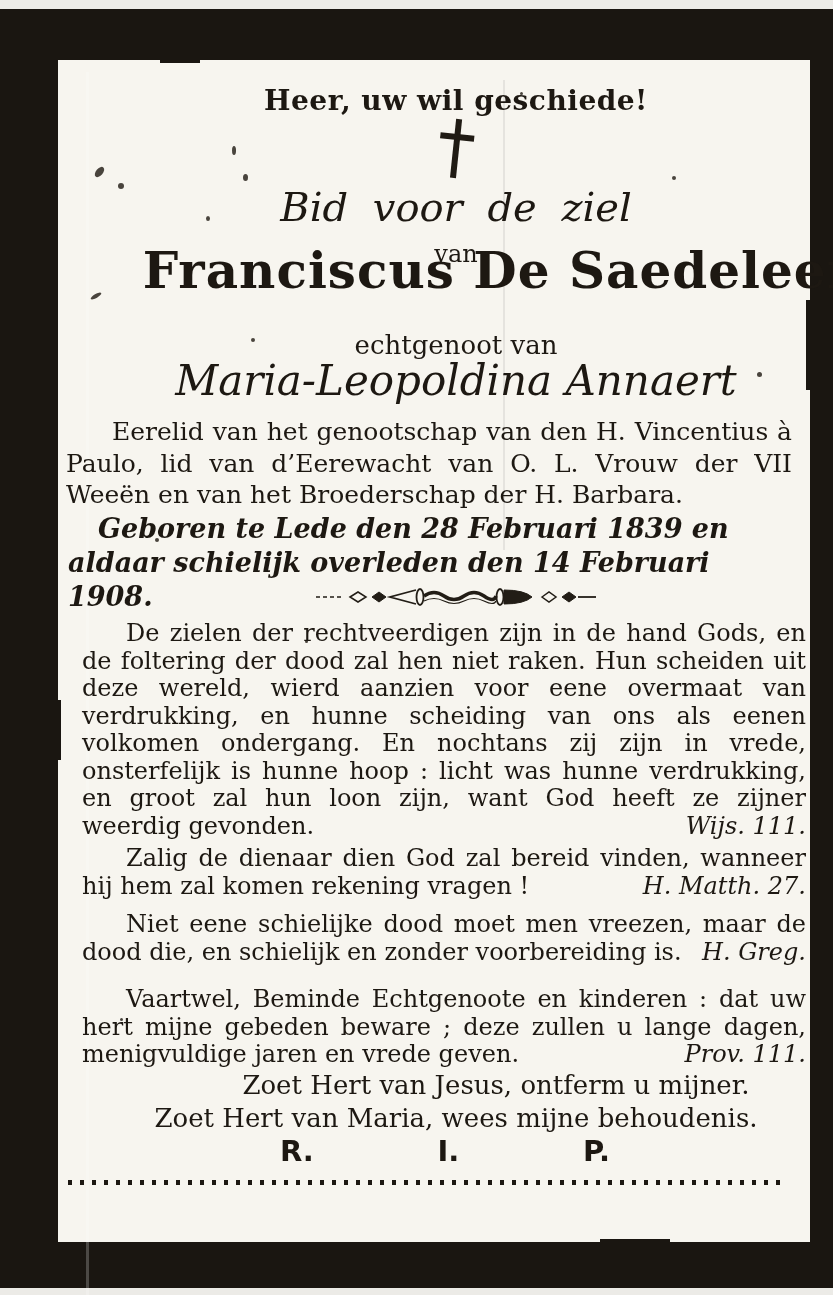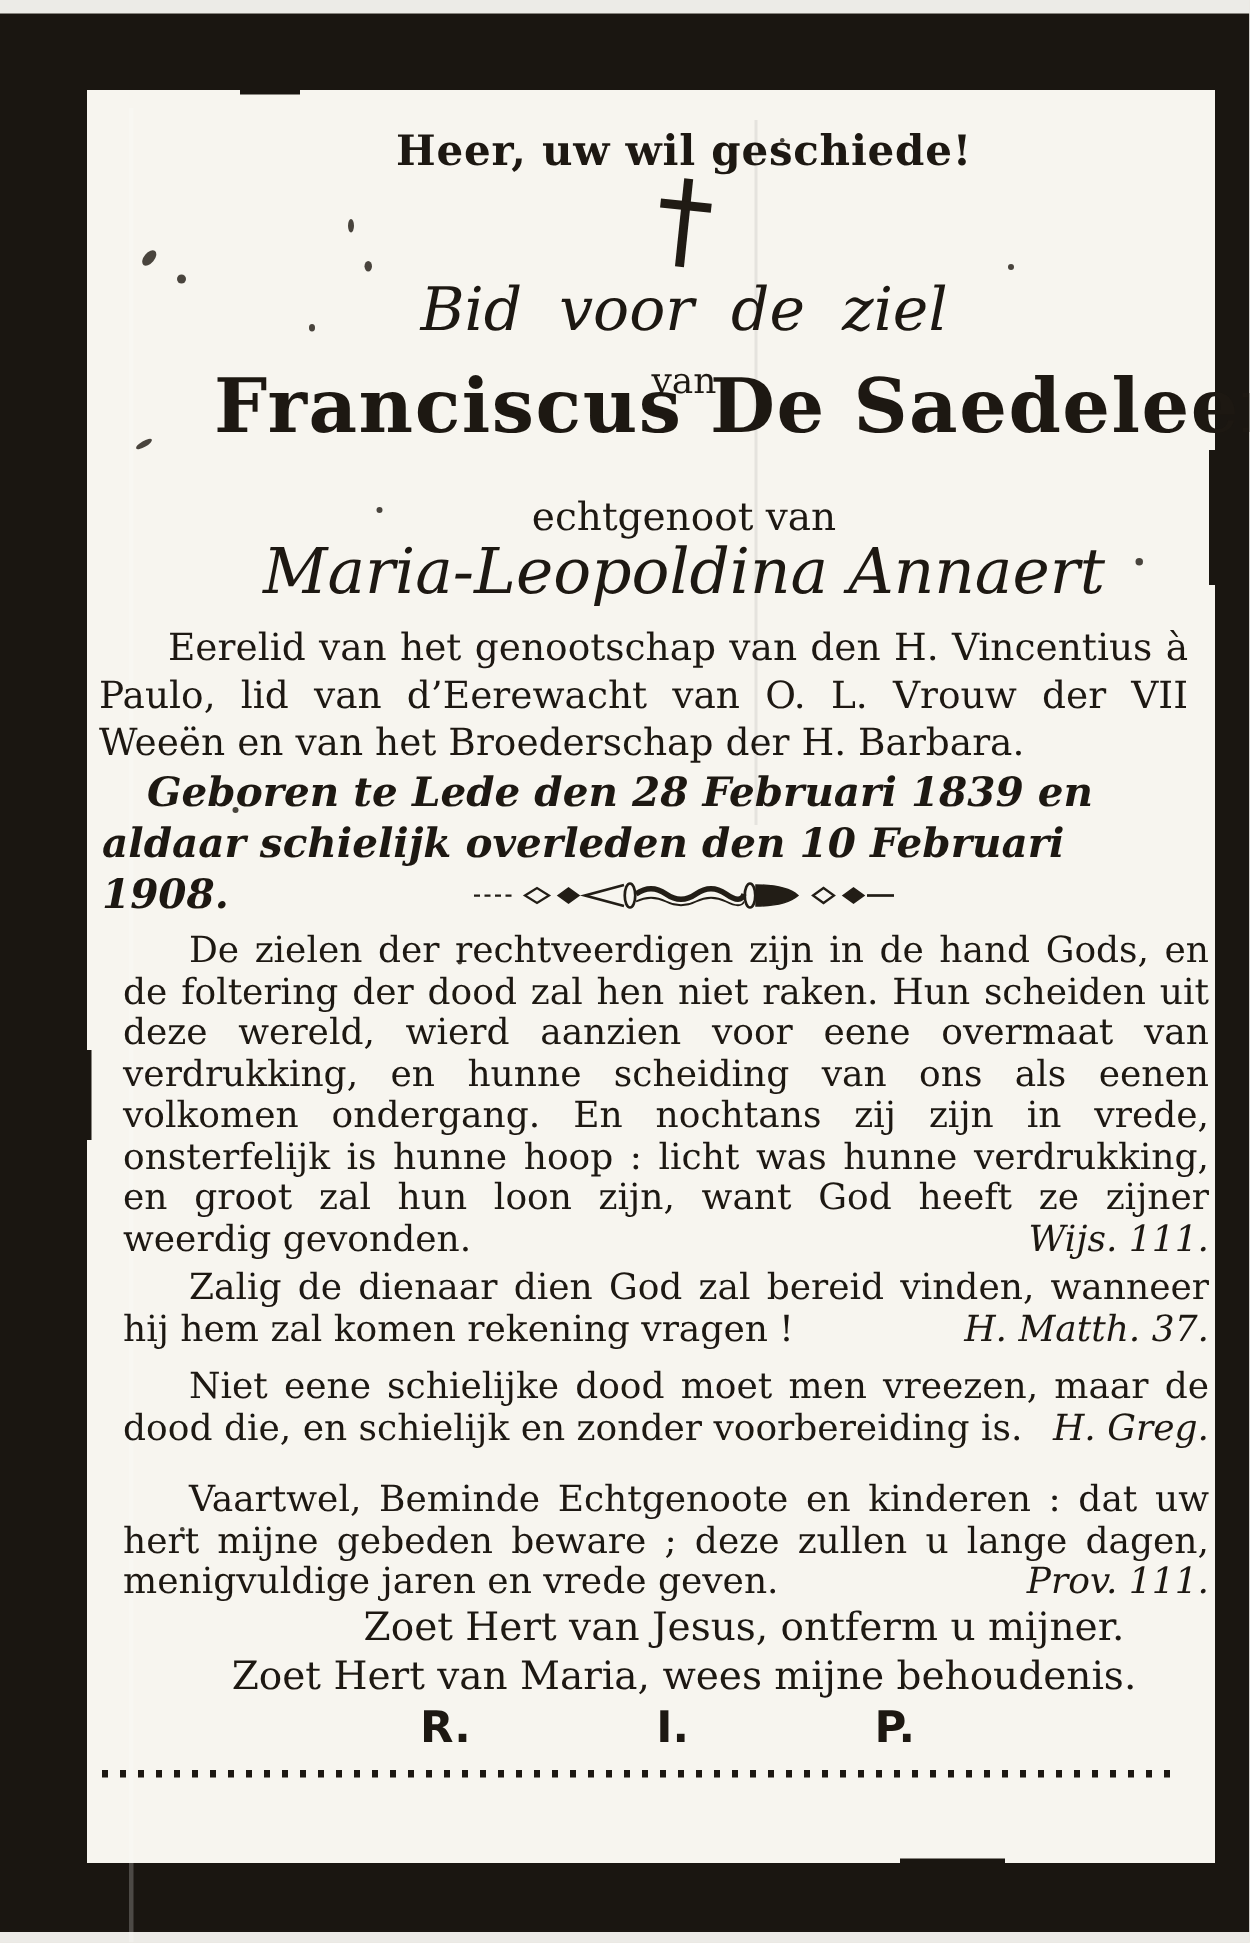--- a/index.html
+++ b/index.html
@@ -97,21 +97,21 @@
       </svg>
     </div>
 
     <div class="bid">Bid voor de ziel</div>
     <div class="van">van</div>
     <div class="name">Franciscus De Saedeleer</div>
     <div class="spouse-prefix">echtgenoot van</div>
     <div class="spouse-name">Maria-Leopoldina Annaert</div>
 
     <p class="memberships">Eerelid van het genootschap van den H. Vincentius à Paulo, lid van d’Eerewacht van O. L. Vrouw der VII Weeën en van het Broederschap der H. Barbara.</p>
-    <p class="dates">Geboren te Lede den 28 Februari 1839 en aldaar schielijk overleden den 10 Februari 1908.</p>
+    <p class="dates">Geboren te Lede den 28 Februari 1839 en aldaar schielijk overleden den 14 Februari 1908.</p>
 
     <div class="ornament">
       <svg width="280" height="22" viewBox="0 0 280 22" aria-hidden="true">
         <g stroke="#221d16" fill="none">
           <line x1="0" y1="11" x2="26" y2="11" stroke-width="1.5" stroke-dasharray="4,3"></line>
           <path d="M34 11 l8 -5 8 5 -8 5 z" stroke-width="1.5"></path>
           <path d="M56 11 l7 -5 7 5 -7 5 z" fill="#221d16"></path>
           <path d="M100 4 L74 11 L100 18" stroke-width="1.8"></path>
           <ellipse cx="104" cy="11" rx="3.5" ry="8" stroke-width="1.8"></ellipse>
           <path d="M108 10 q10 -7 20 0 t20 0 t20 0 t12 0" stroke-width="3.6"></path>
@@ -120,21 +120,21 @@
           <path d="M188 4 Q208 4 216 11 Q208 18 188 18 Z" fill="#221d16"></path>
           <path d="M226 11 l7 -5 7 5 -7 5 z" stroke-width="1.5"></path>
           <path d="M246 11 l7 -5 7 5 -7 5 z" fill="#221d16"></path>
           <line x1="262" y1="11" x2="280" y2="11" stroke-width="1.8"></line>
         </g>
       </svg>
     </div>
 
     <p class="quote q1"><span>De zielen der rechtveerdigen zijn in de hand Gods, en de foltering der dood zal hen niet raken. Hun scheiden uit deze wereld, wierd aanzien voor eene overmaat van verdrukking, en hunne scheiding van ons als eenen volkomen ondergang. En nochtans zij zijn in vrede, onsterfelijk is hunne hoop : licht was hunne verdrukking, en groot zal hun loon zijn, want God heeft ze zijner weerdig gevonden.</span><span class="src">Wijs. 111.</span></p>
 
-    <p class="quote q2"><span>Zalig de dienaar dien God zal bereid vinden, wanneer hij hem zal komen rekening vragen !</span><span class="src">H. Matth. 37.</span></p>
+    <p class="quote q2"><span>Zalig de dienaar dien God zal bereid vinden, wanneer hij hem zal komen rekening vragen !</span><span class="src">H. Matth. 27.</span></p>
 
     <p class="quote q3"><span>Niet eene schielijke dood moet men vreezen, maar de dood die, en schielijk en zonder voorbereiding is.</span><span class="src">H. Greg.</span></p>
 
     <p class="quote q4"><span>Vaartwel, Beminde Echtgenoote en kinderen : dat uw hert mijne gebeden beware ; deze zullen u lange dagen, menigvuldige jaren en vrede geven.</span><span class="src">Prov. 111.</span></p>
 
     <div class="prayer p1">Zoet Hert van Jesus, ontferm u mijner.</div>
     <div class="prayer p2">Zoet Hert van Maria, wees mijne behoudenis.</div>
 
     <div class="rip">
       <span>R.</span>

